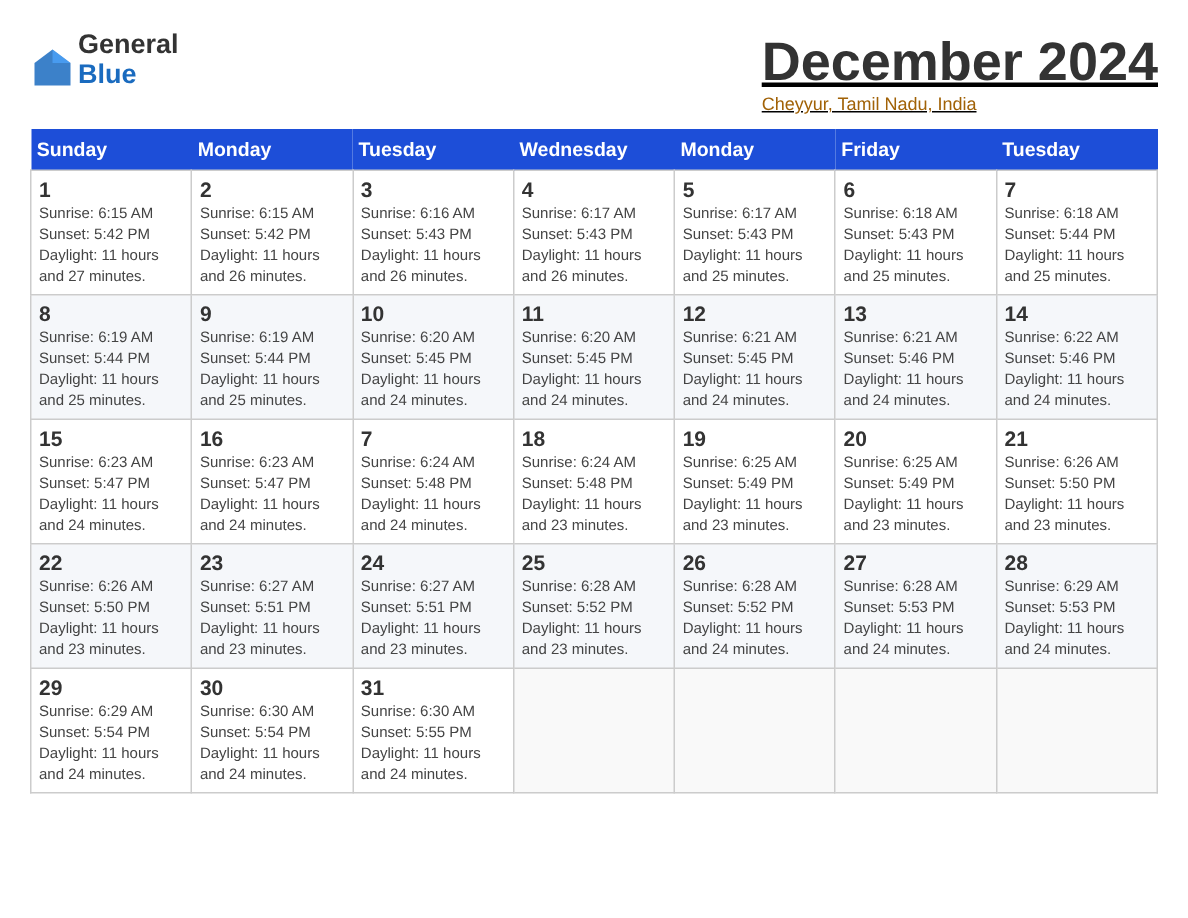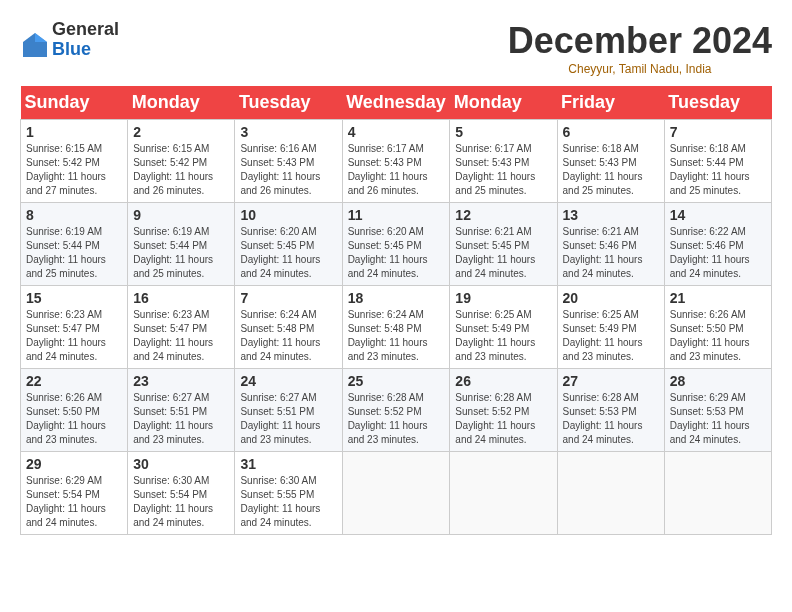--- a/index.html
+++ b/index.html
@@ -34,42 +34,43 @@
       font-size: 18px;
       font-weight: bold;
       color: #1a6bbf;
     }
     .logo-icon {
       width: 30px;
       height: 30px;
       margin-right: 2px;
     }
     .title-block {
-      text-align: center;
+      text-align: left;
+      text-decoration: underline;
     }
     .month-title {
       font-size: 36px;
       font-weight: bold;
       color: #333;
     }
     .location {
       font-size: 12px;
       color: #a16207;
     }
     table {
       width: 100%;
       border-collapse: collapse;
       font-size: 10.5px;
     }
     th {
-      background-color: #ef4444;
+      background-color: #1d4ed8;
       color: white;
       padding: 6px 4px;
       text-align: left;
-      font-size: 18px;
+      font-size: 13px;
       font-weight: bold;
     }
     td {
       border: 1px solid #ccc;
       vertical-align: top;
       padding: 4px 5px;
       width: calc(100% / 7);
       height: 80px;
       background: #fff;
     }

